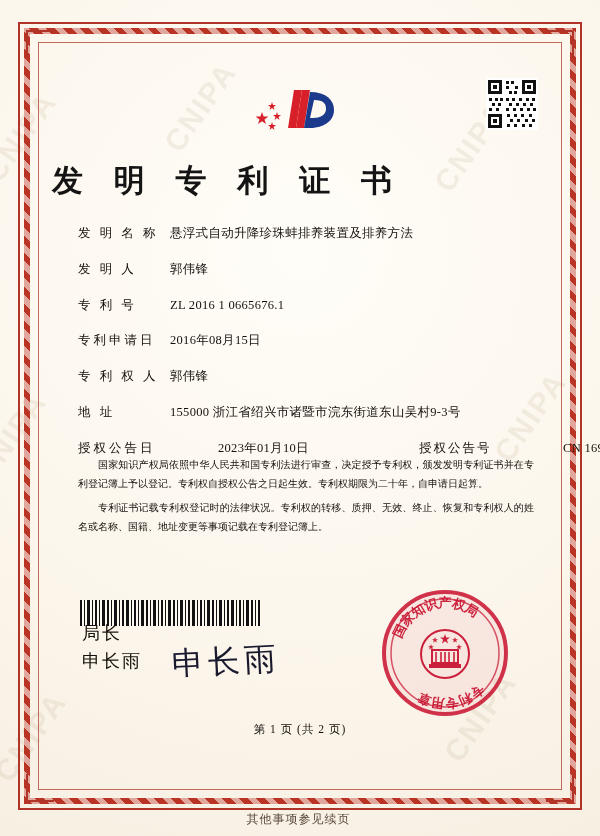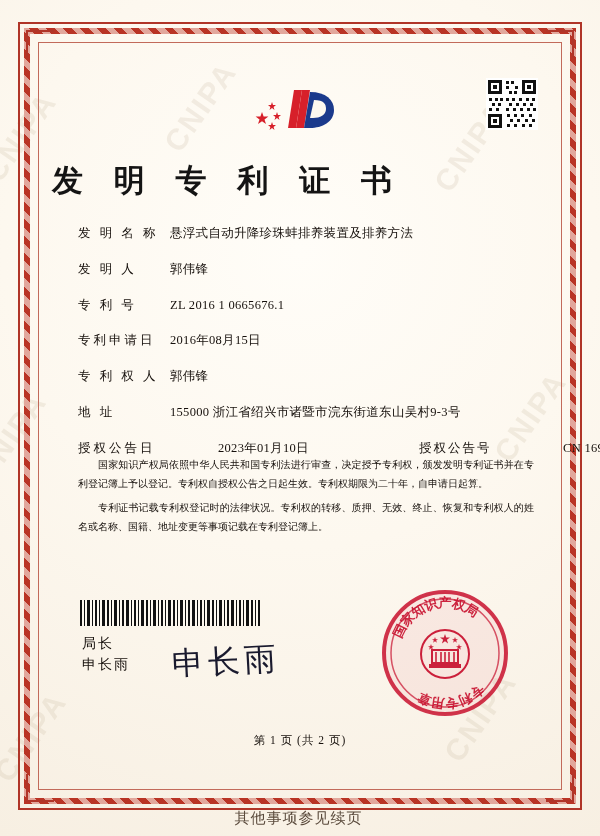--- a/index.html
+++ b/index.html
@@ -88,39 +88,39 @@
     position:absolute;left:26px;right:14px;top:400px;
     font-size:10px;line-height:1.85;color:#16100c;text-align:justify;
   }
   .paras p{margin:0 0 6px 0;text-indent:2em;}
 
   .barcode{
     position:absolute;left:28px;bottom:150px;width:180px;height:26px;
   }
   .sig-label{
     position:absolute;left:30px;bottom:100px;
-    font-size:14px;line-height:1.55;color:#16100c;letter-spacing:2px;
+    font-size:18px;line-height:1.55;color:#16100c;letter-spacing:2px;
   }
   .sig-hand{
     position:absolute;left:120px;bottom:92px;
     font-size:32px;color:#1a1a2e;
     font-family:"DejaVu Serif",serif;
     letter-spacing:4px;
     transform:rotate(-3deg);
   }
   .seal{
     position:absolute;right:38px;bottom:58px;width:130px;height:130px;
   }
   .page-no{
-    position:absolute;left:0;right:0;bottom:28px;text-align:center;
+    position:absolute;left:0;right:0;bottom:39px;text-align:center;
     font-size:11.5px;color:#16100c;letter-spacing:1px;
   }
   .footer-note{
     position:absolute;left:0;right:3px;bottom:8px;text-align:center;
-    font-size:15px;color:#5a4a3c;letter-spacing:1px;
+    font-size:12px;color:#5a4a3c;letter-spacing:1px;
   }
 </style>
 </head>
 <body>
 
 <div class="page">
 
   <div class="wm" style="left:-30px;top:120px;">CNIPA</div>
   <div class="wm" style="left:150px;top:90px;">CNIPA</div>
   <div class="wm" style="left:420px;top:130px;">CNIPA</div>

